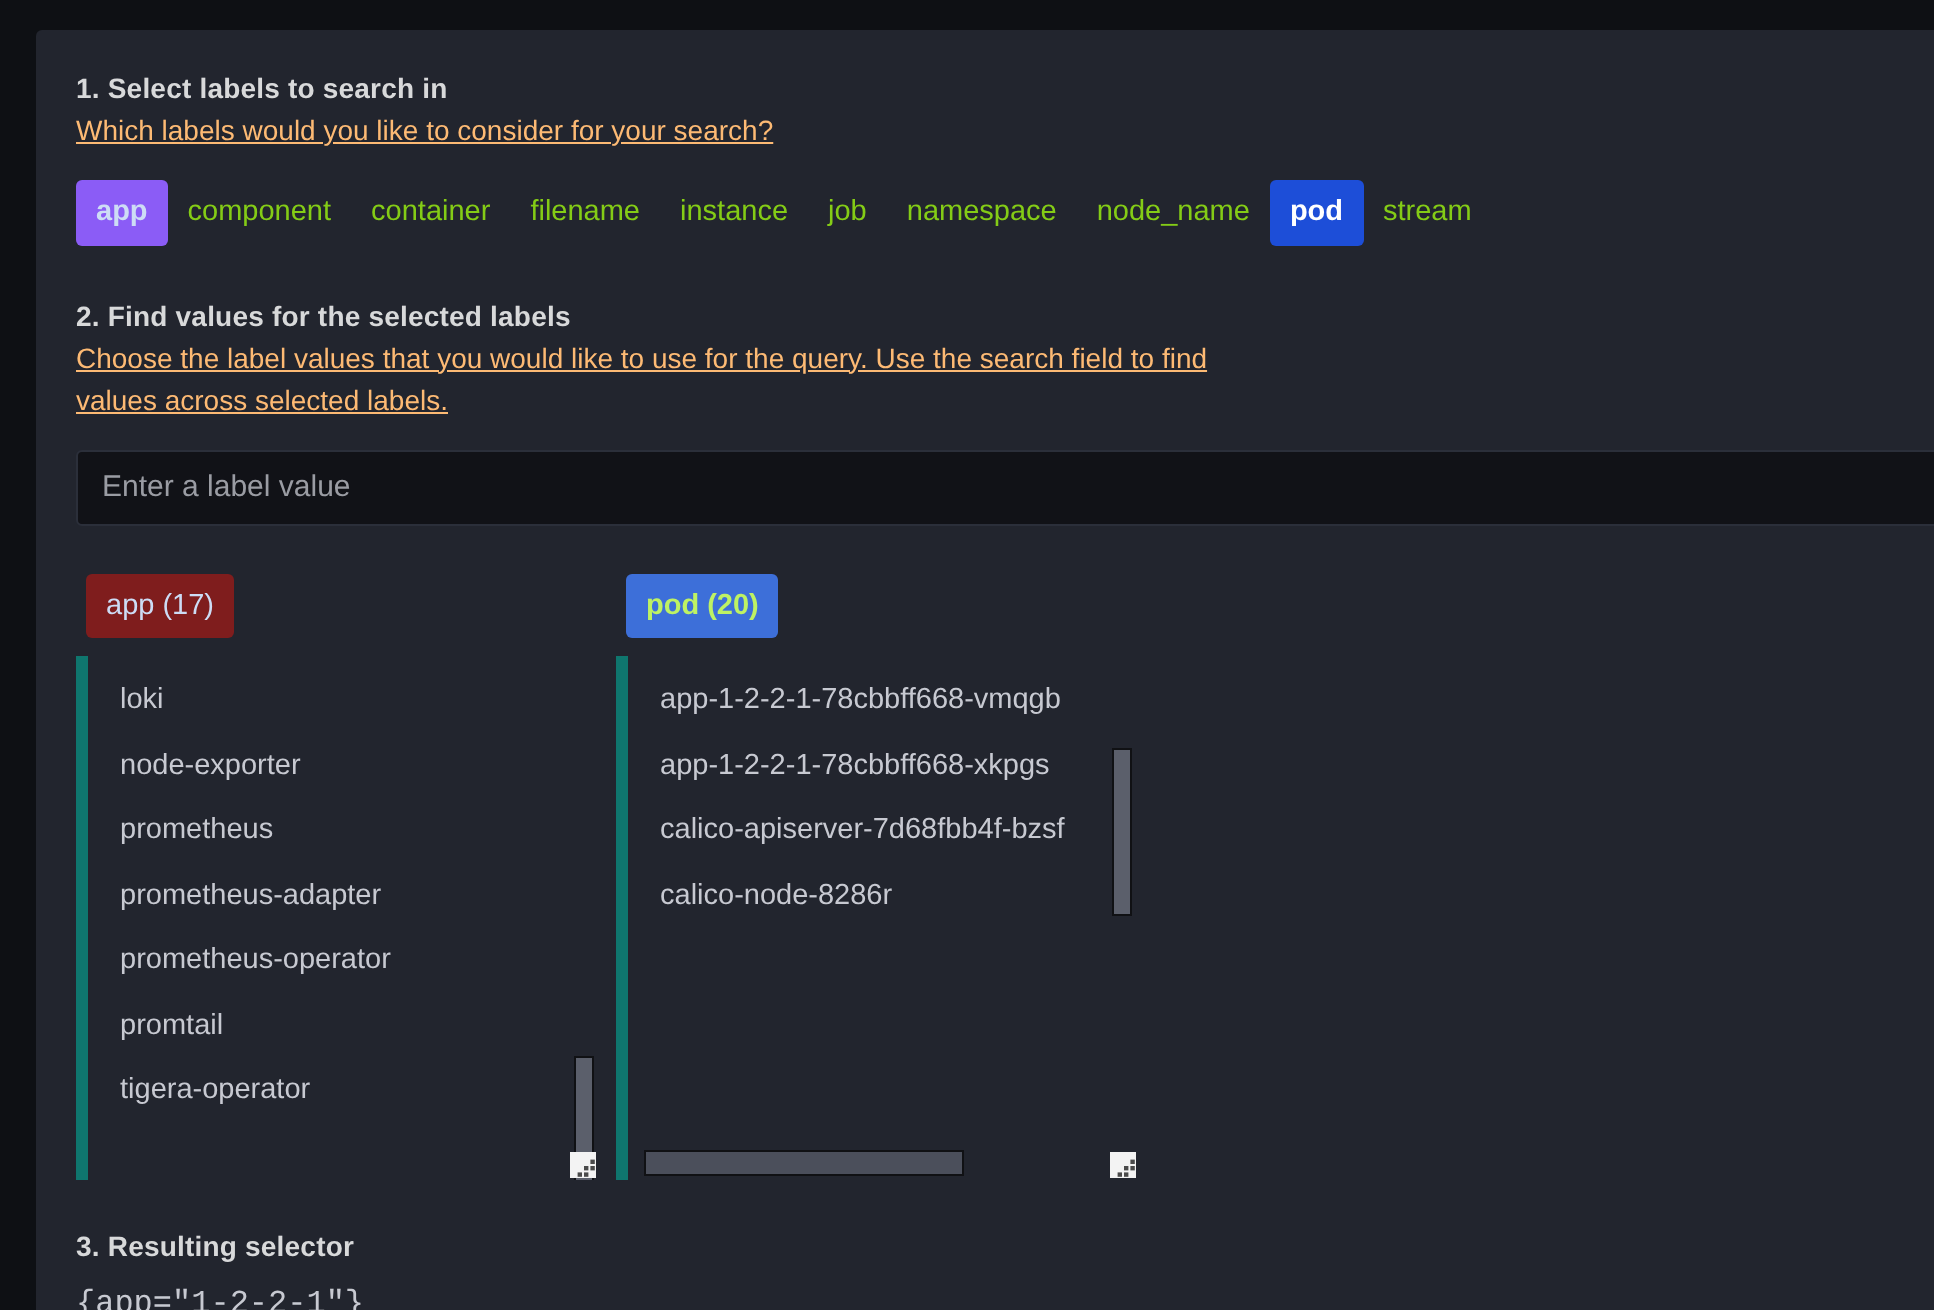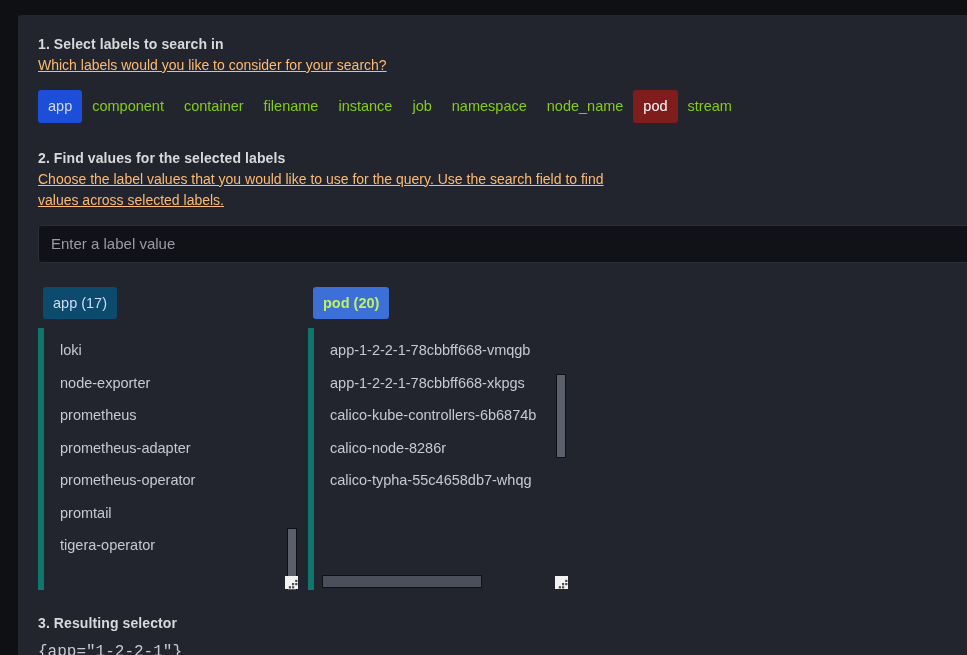--- a/index.html
+++ b/index.html
@@ -63,28 +63,28 @@
     padding: 9px 10px;
     border-radius: 3px;
     color: #84cc16;
     background: transparent;
     border: none;
     cursor: pointer;
     font-family: "Liberation Sans", sans-serif;
     white-space: nowrap;
   }
   .label-chip.sel-soft {
+    background: #8b5cf6;
+    color: #cddcf5;
+    font-weight: bold;
+  }
+  .label-chip.sel-strong {
     background: #1d4ed8;
-    color: #cddcf5;
-    font-weight: normal;
-  }
-  .label-chip.sel-strong {
-    background: #7f1d1d;
     color: #ffffff;
-    font-weight: normal;
+    font-weight: bold;
   }
 
   
   .sec2 { margin-top: 26px; }
 
   .value-input {
     display: block;
     margin-top: 14px;
     width: 970px;           
     height: 38px;
@@ -111,21 +111,21 @@
   .col-head {
     display: inline-block;
     font-size: 14.5px;
     line-height: 1;
     padding: 9px 10px;
     border-radius: 3px;
     margin-left: 5px;
     cursor: pointer;
     font-family: "Liberation Sans", sans-serif;
   }
-  .col-head.soft { background: #0c4a6e; color: #cddcf5; }
+  .col-head.soft { background: #7f1d1d; color: #cddcf5; }
   .col-head.strong { background: #3d6fd9; color: #bef264; font-weight: bold; }
 
   .col-list {
     position: relative;
     margin-top: 9px;
     height: 262px;
     border-left: 6px solid #0f766e;
     background: #22252e;
     overflow: hidden;
     padding-top: 6px;
@@ -234,23 +234,22 @@
             </div>
           </div>
         </div>
 
         <div class="col">
           <div class="col-head strong">pod (20)</div>
 
           <div class="col-list">
             <div class="val-item">app-1-2-2-1-78cbbff668-vmqgb</div>
             <div class="val-item">app-1-2-2-1-78cbbff668-xkpgs</div>
-            <div class="val-item">calico-kube-controllers-6b6874b</div>
+            <div class="val-item">calico-apiserver-7d68fbb4f-bzsf</div>
             <div class="val-item">calico-node-8286r</div>
-            <div class="val-item">calico-typha-55c4658db7-whqg</div>
 
             <div class="vscroll" style="left:242px; top:46px; height:84px;"></div>
 
             <div class="hscroll" style="left:8px; bottom:2px; width:160px;"></div>
 
             <div class="resize-handle" style="left:241px; bottom:1px;">
               <svg width="13" height="13" viewBox="0 0 13 13">
                 <rect x="7" y="7" width="2.2" height="2.2" fill="#4a4a4a"></rect>
                 <rect x="7" y="10.2" width="2.2" height="2.2" fill="#4a4a4a"></rect>
                 <rect x="3.8" y="10.2" width="2.2" height="2.2" fill="#4a4a4a"></rect>

